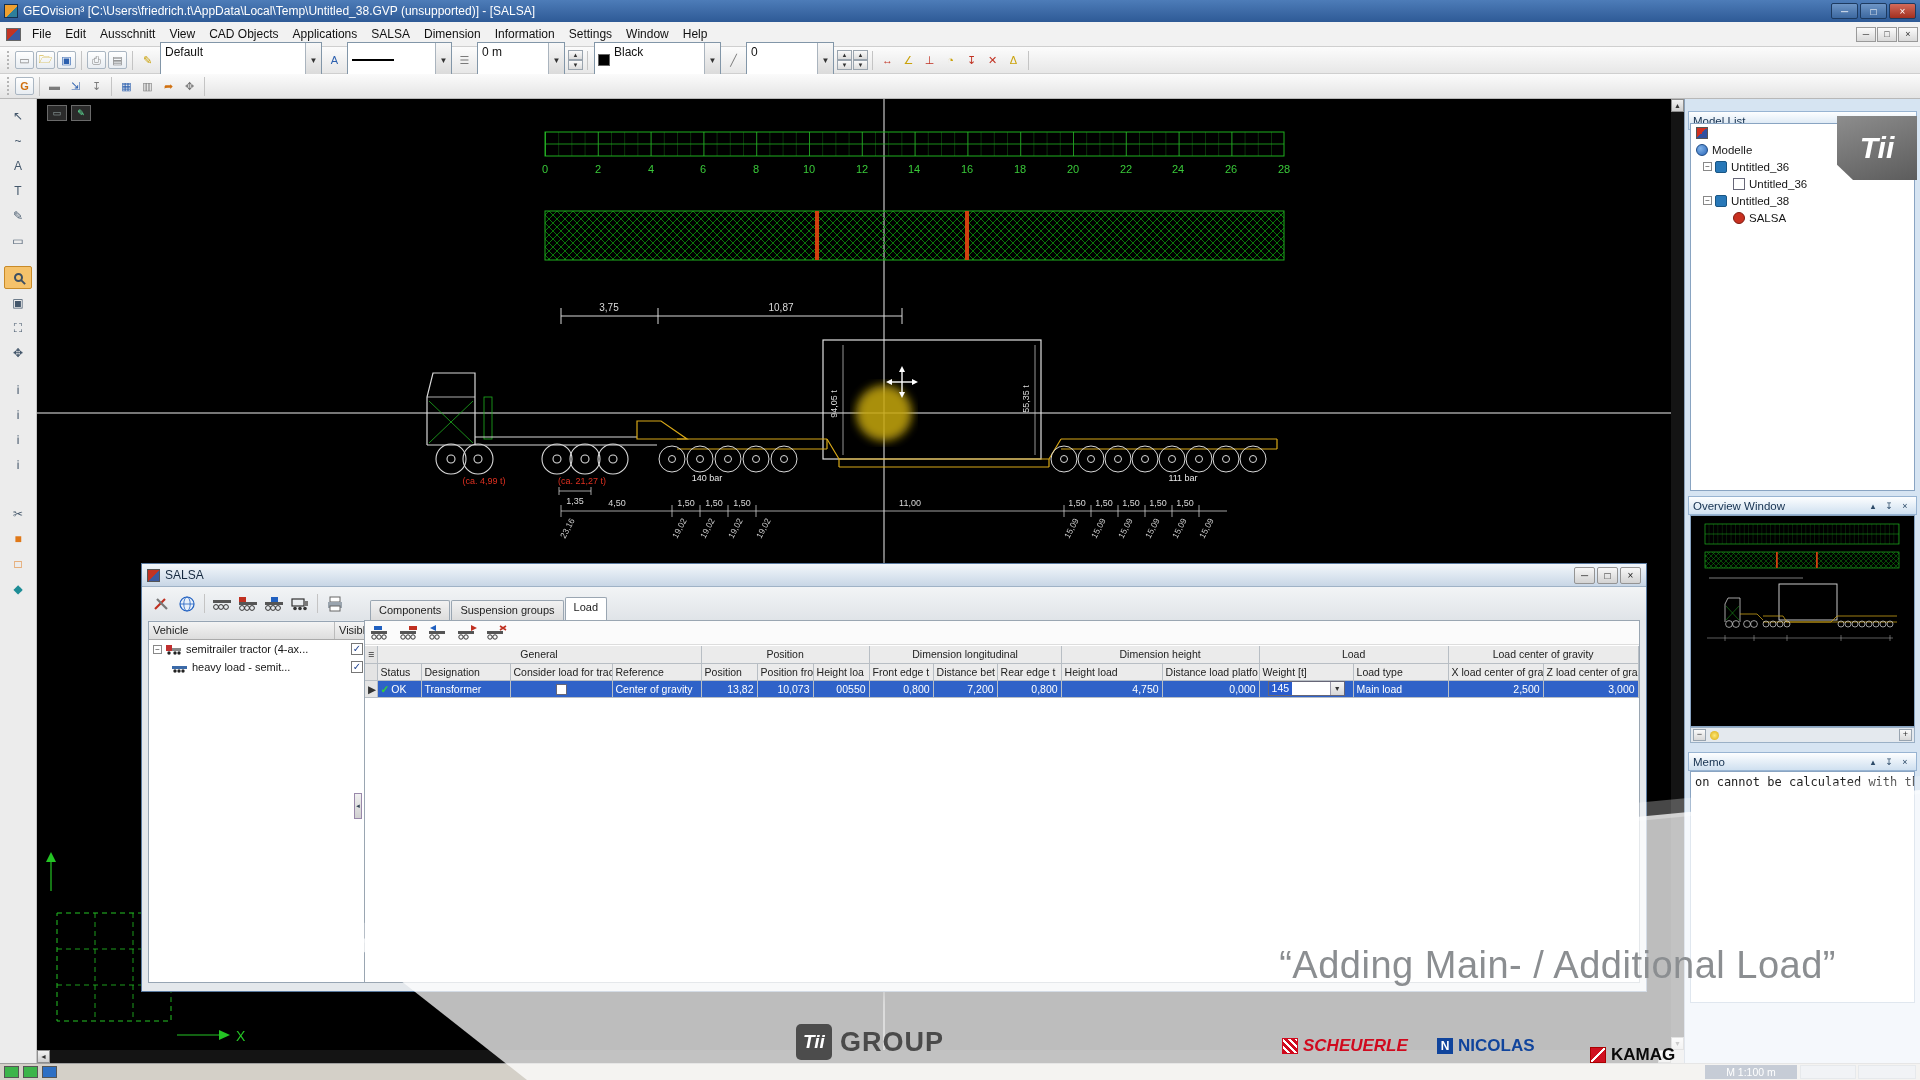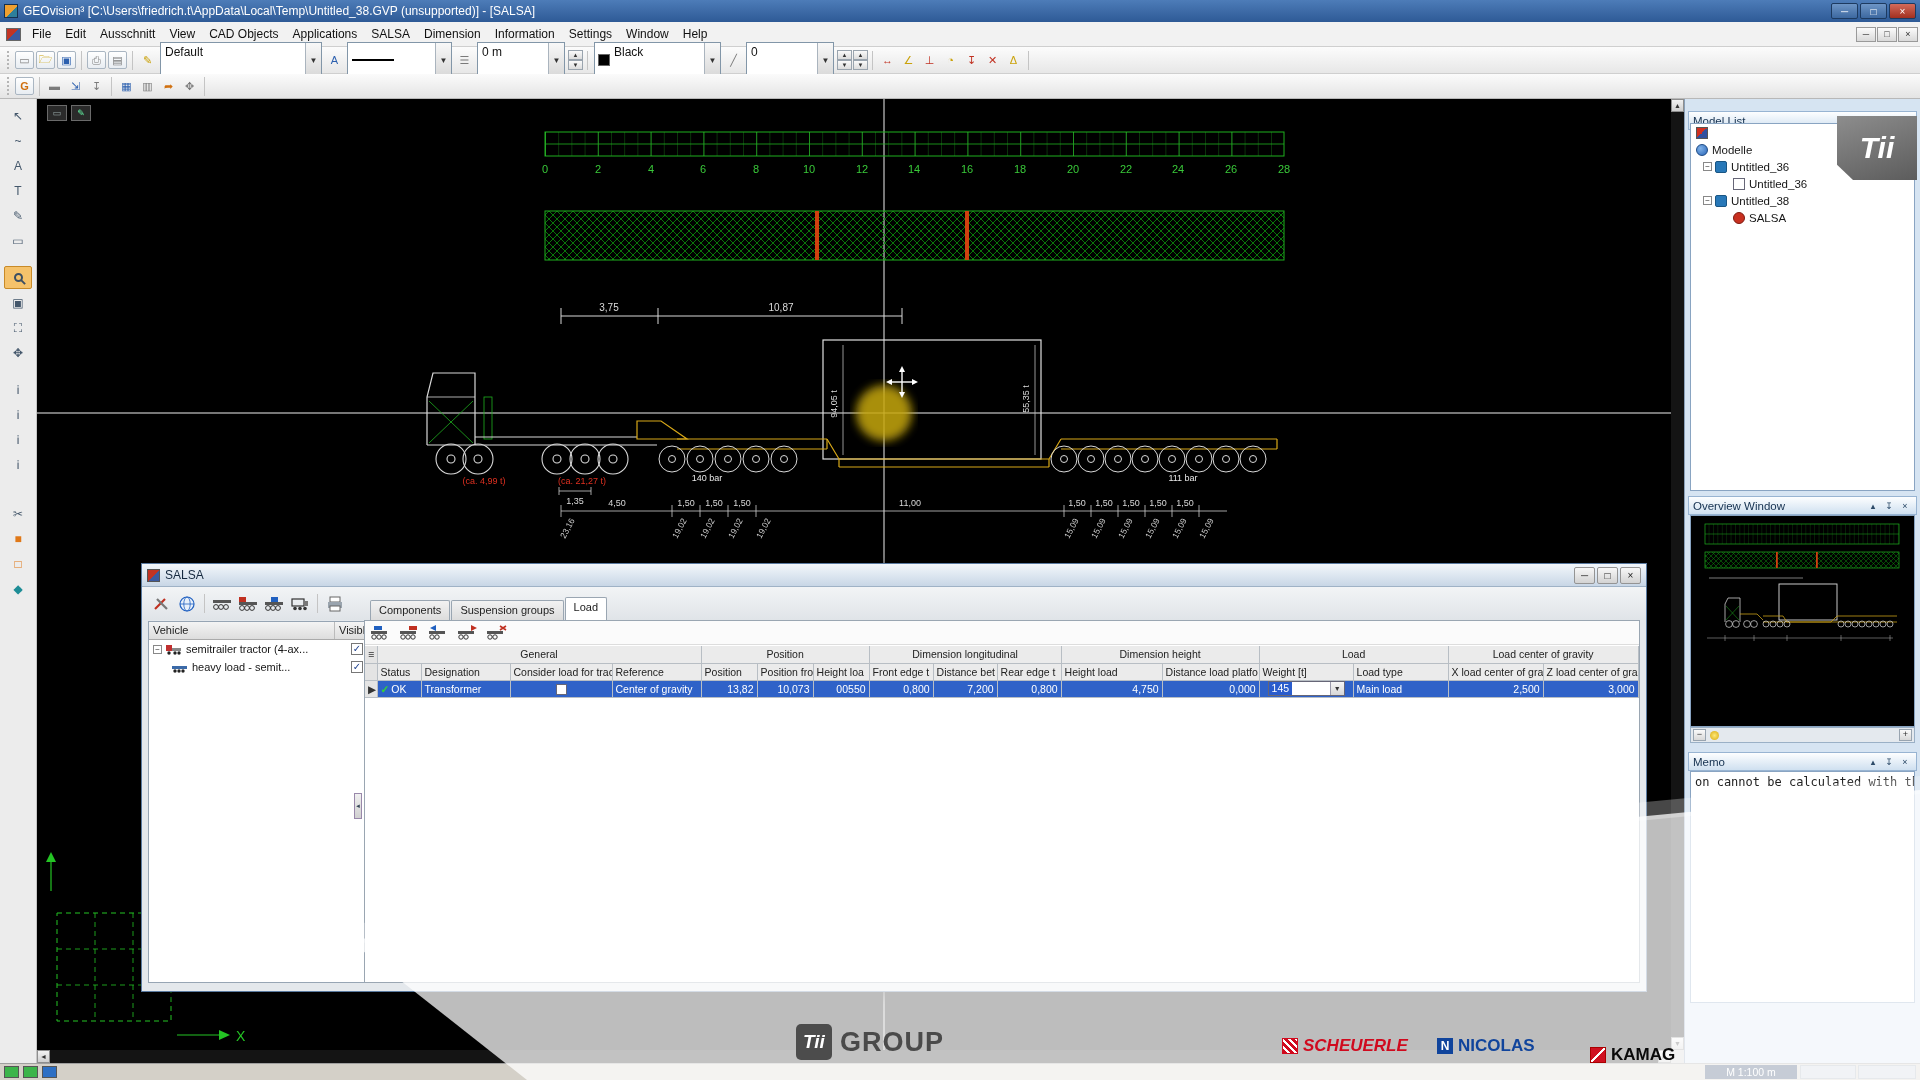--- a/index.html
+++ b/index.html
@@ -899,20 +899,21 @@
   <span class="stsq" style="background:#3cb44a"></span>
   <span class="stsq" style="background:#2d6fc4"></span>
   <div class="scalebox">M 1:100 m</div>
   <div class="stseg" style="left:1800px; width:56px;"></div>
   <div class="stseg" style="left:1858px; width:58px;"></div>
 </div>
 
 <div class="overlay-band2"></div>
 <div class="overlay-band"></div>
 <div class="overlay-content">
+  <div class="caption">“Adding Main- / Additional Load”</div>
 
   <div class="tiigroup">
     <span class="tiibox">
         <span>Tii</span>
       </span>
     <span class="grouptxt">GROUP</span>
   </div>
 
   <div class="brand" style="left:1282px; top:1036px;">
     <span class="bicon bi-scheuerle"></span>

